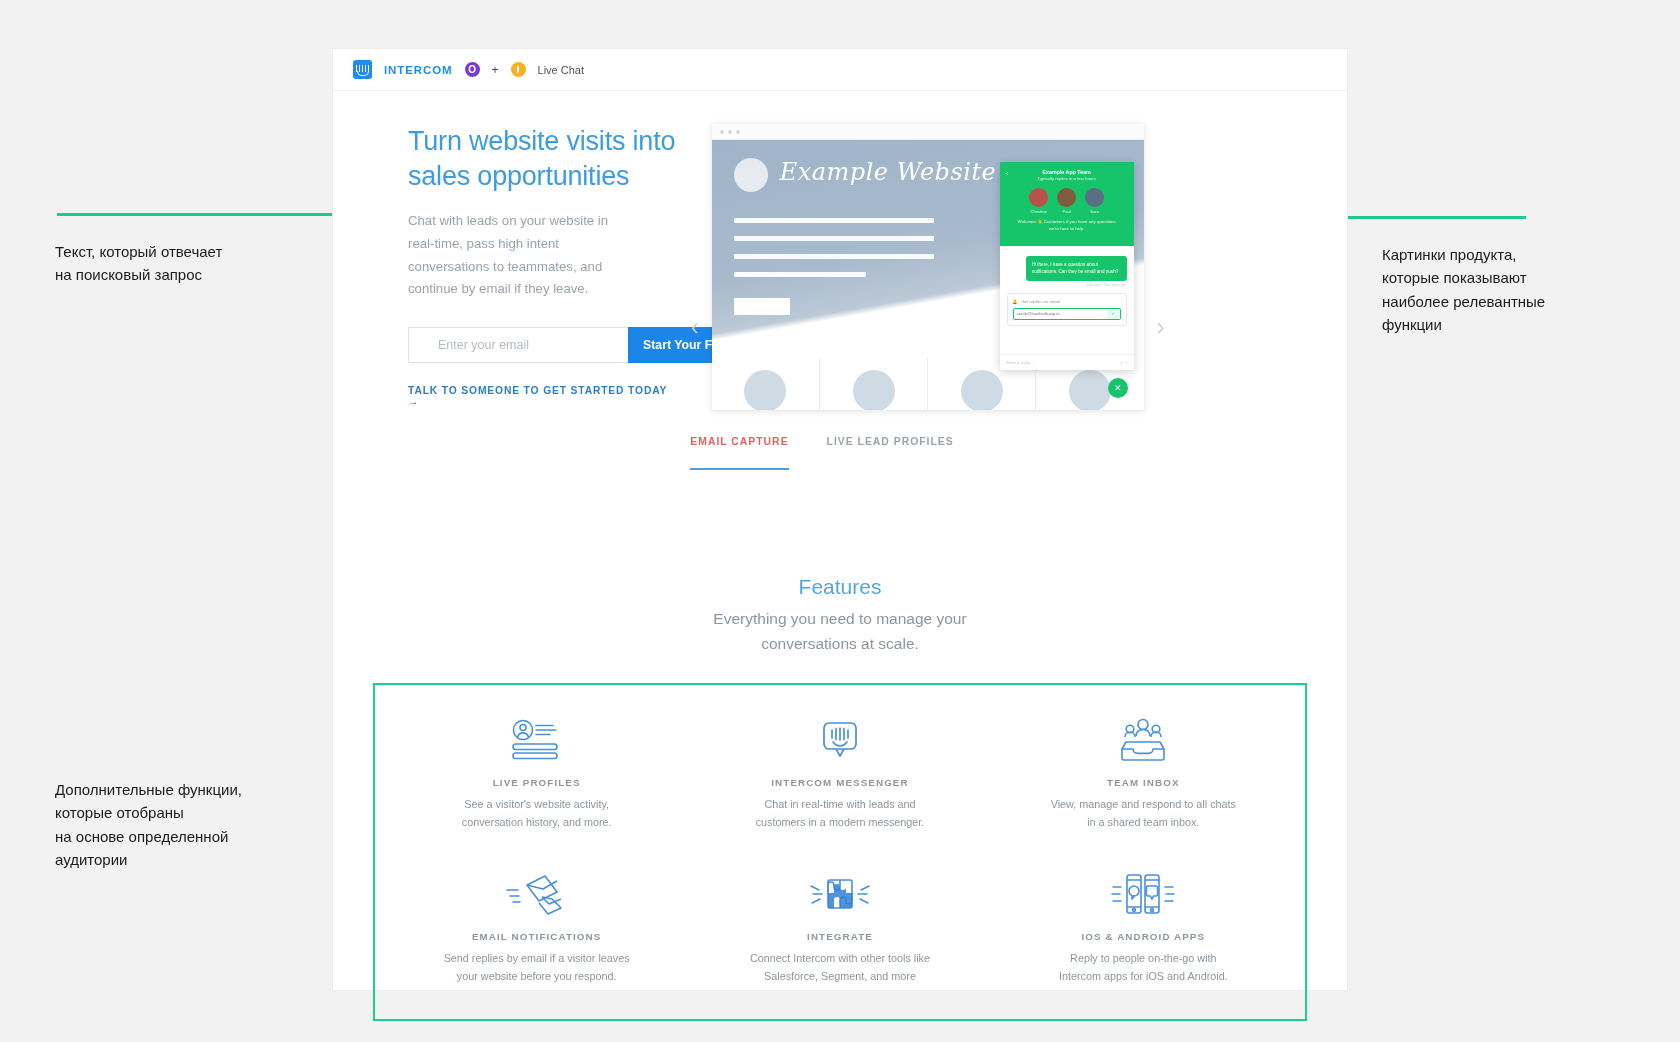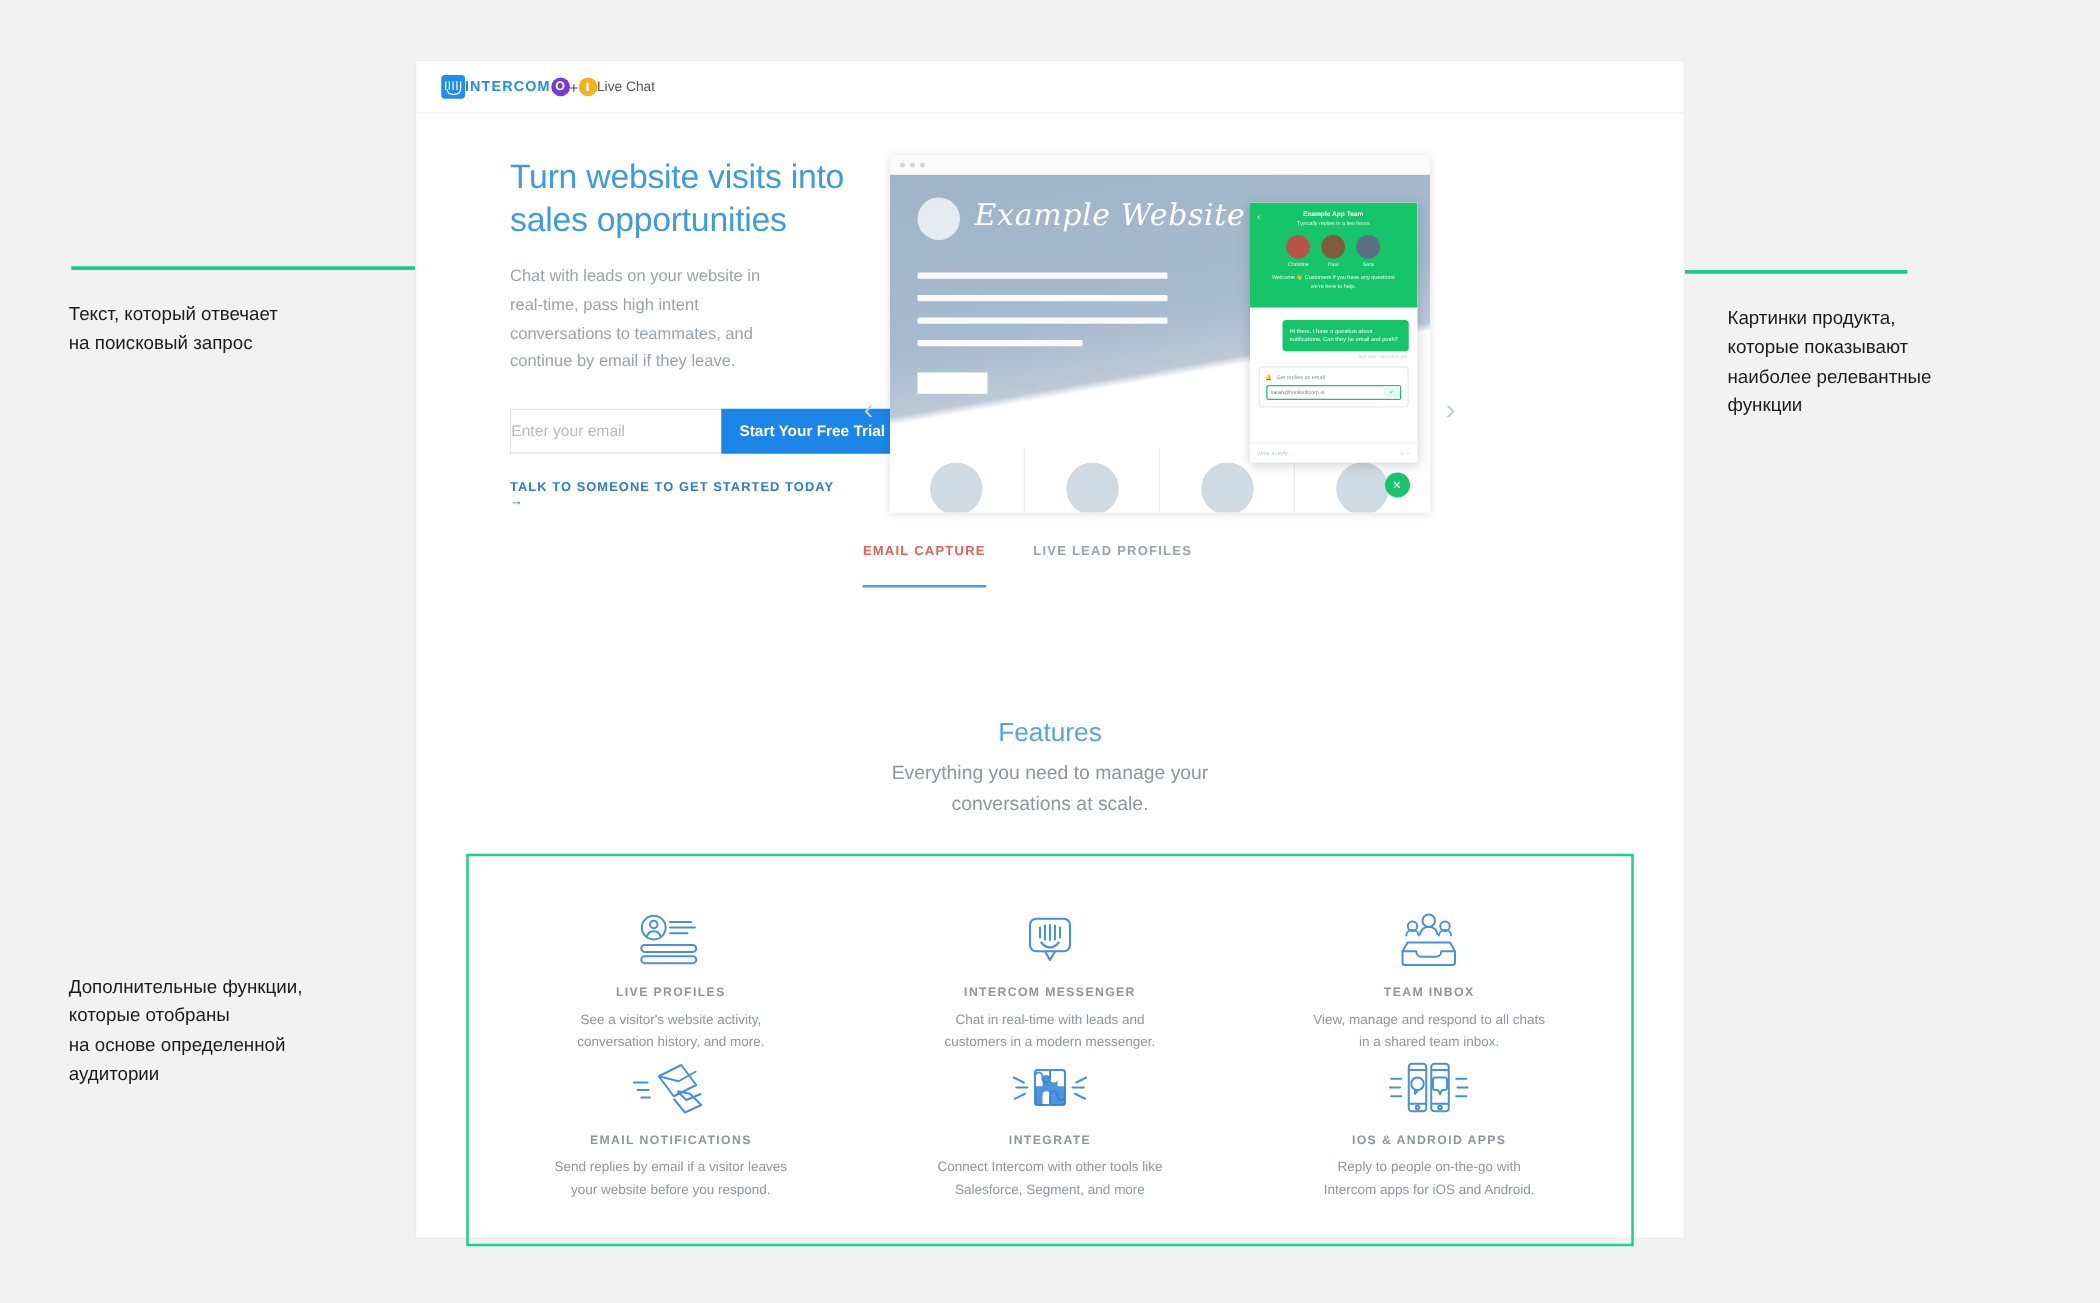--- a/index.html
+++ b/index.html
@@ -40,21 +40,21 @@
   .page {
     position: absolute; left: 333px; top: 49px;
     width: 1014px; height: 941px;
     background: #ffffff;
     box-shadow: 0 0 0 1px #ececec;
   }
 
   
   .topbar {
     height: 42px; border-bottom: 1px solid #eceef0;
-    display: flex; align-items: center; padding-left: 20px; gap: 0;
+    display: flex; align-items: center; padding-left: 20px; gap: 12px;
   }
   .ic-logo {
     width: 19px; height: 19px; border-radius: 3px; background: #1f8ded;
     display: flex; align-items: flex-end; justify-content: center;
     position: relative; overflow: hidden;
   }
   .ic-logo i {
     display: block; width: 1.6px; height: 7px; background: #fff; margin: 0 0.7px;
     position: relative; top: -7px;
   }
@@ -84,21 +84,21 @@
     color: #3d9ce0; font-size: 27px; line-height: 1.28;
     font-weight: normal; letter-spacing: -0.2px;
   }
   .hero-p {
     margin-top: 17px; color: #9aa3ab; font-size: 13.2px; line-height: 1.72;
     width: 218px;
   }
   .signup { margin-top: 26px; display: flex; width: 315px; height: 36px; }
   .signup input {
     flex: 1; border: 1px solid #e2e5e8; border-right: none;
-    padding: 0 0; font-size: 12.5px; color: #8d969e;
+    padding: 0 29px; font-size: 12.5px; color: #8d969e;
     font-family: "Liberation Sans", sans-serif; background: #fff; outline: none;
   }
   .signup input::placeholder { color: #b4bcc3; }
   .signup button {
     border: none; background: #1b86e8; color: #fff;
     font-size: 12.3px; font-weight: bold; padding: 0 15px;
     cursor: pointer; font-family: "Liberation Sans", sans-serif;
     white-space: nowrap;
   }
   .talk-link {
@@ -174,22 +174,22 @@
          padding-bottom: 21px; cursor: pointer; }
   .tab.active { color: #e0635c; border-bottom: 2px solid #4a9fe0; }
 
   
   .features-head { text-align: center; margin-top: 105px; }
   .features-head h2 { color: #55a6df; font-size: 21px; font-weight: normal; }
   .features-head p { color: #8d969e; font-size: 15.5px; line-height: 1.62; margin-top: 7px; }
 
   .grid-box {
     margin: 27px 40px 0 40px; border: 2px solid #19d18d;
-    padding: 40px 10px 34px; display: grid;
-    grid-template-columns: repeat(3, 1fr); 
+    padding: 28px 10px 34px; display: grid;
+    grid-template-columns: repeat(3, 1fr); row-gap: 36px;
   }
   .feat { text-align: center; padding: 0 26px; }
   .feat .ic { height: 54px; display: flex; align-items: center; justify-content: center; }
   .feat h3 { color: #8d969e; font-size: 9.8px; font-weight: bold;
              letter-spacing: 1.1px; margin-top: 10px; }
   .feat p { color: #8d969e; font-size: 10.8px; line-height: 1.62; margin-top: 8px; }
 
   svg { display: block; }
 </style>
 </head>

